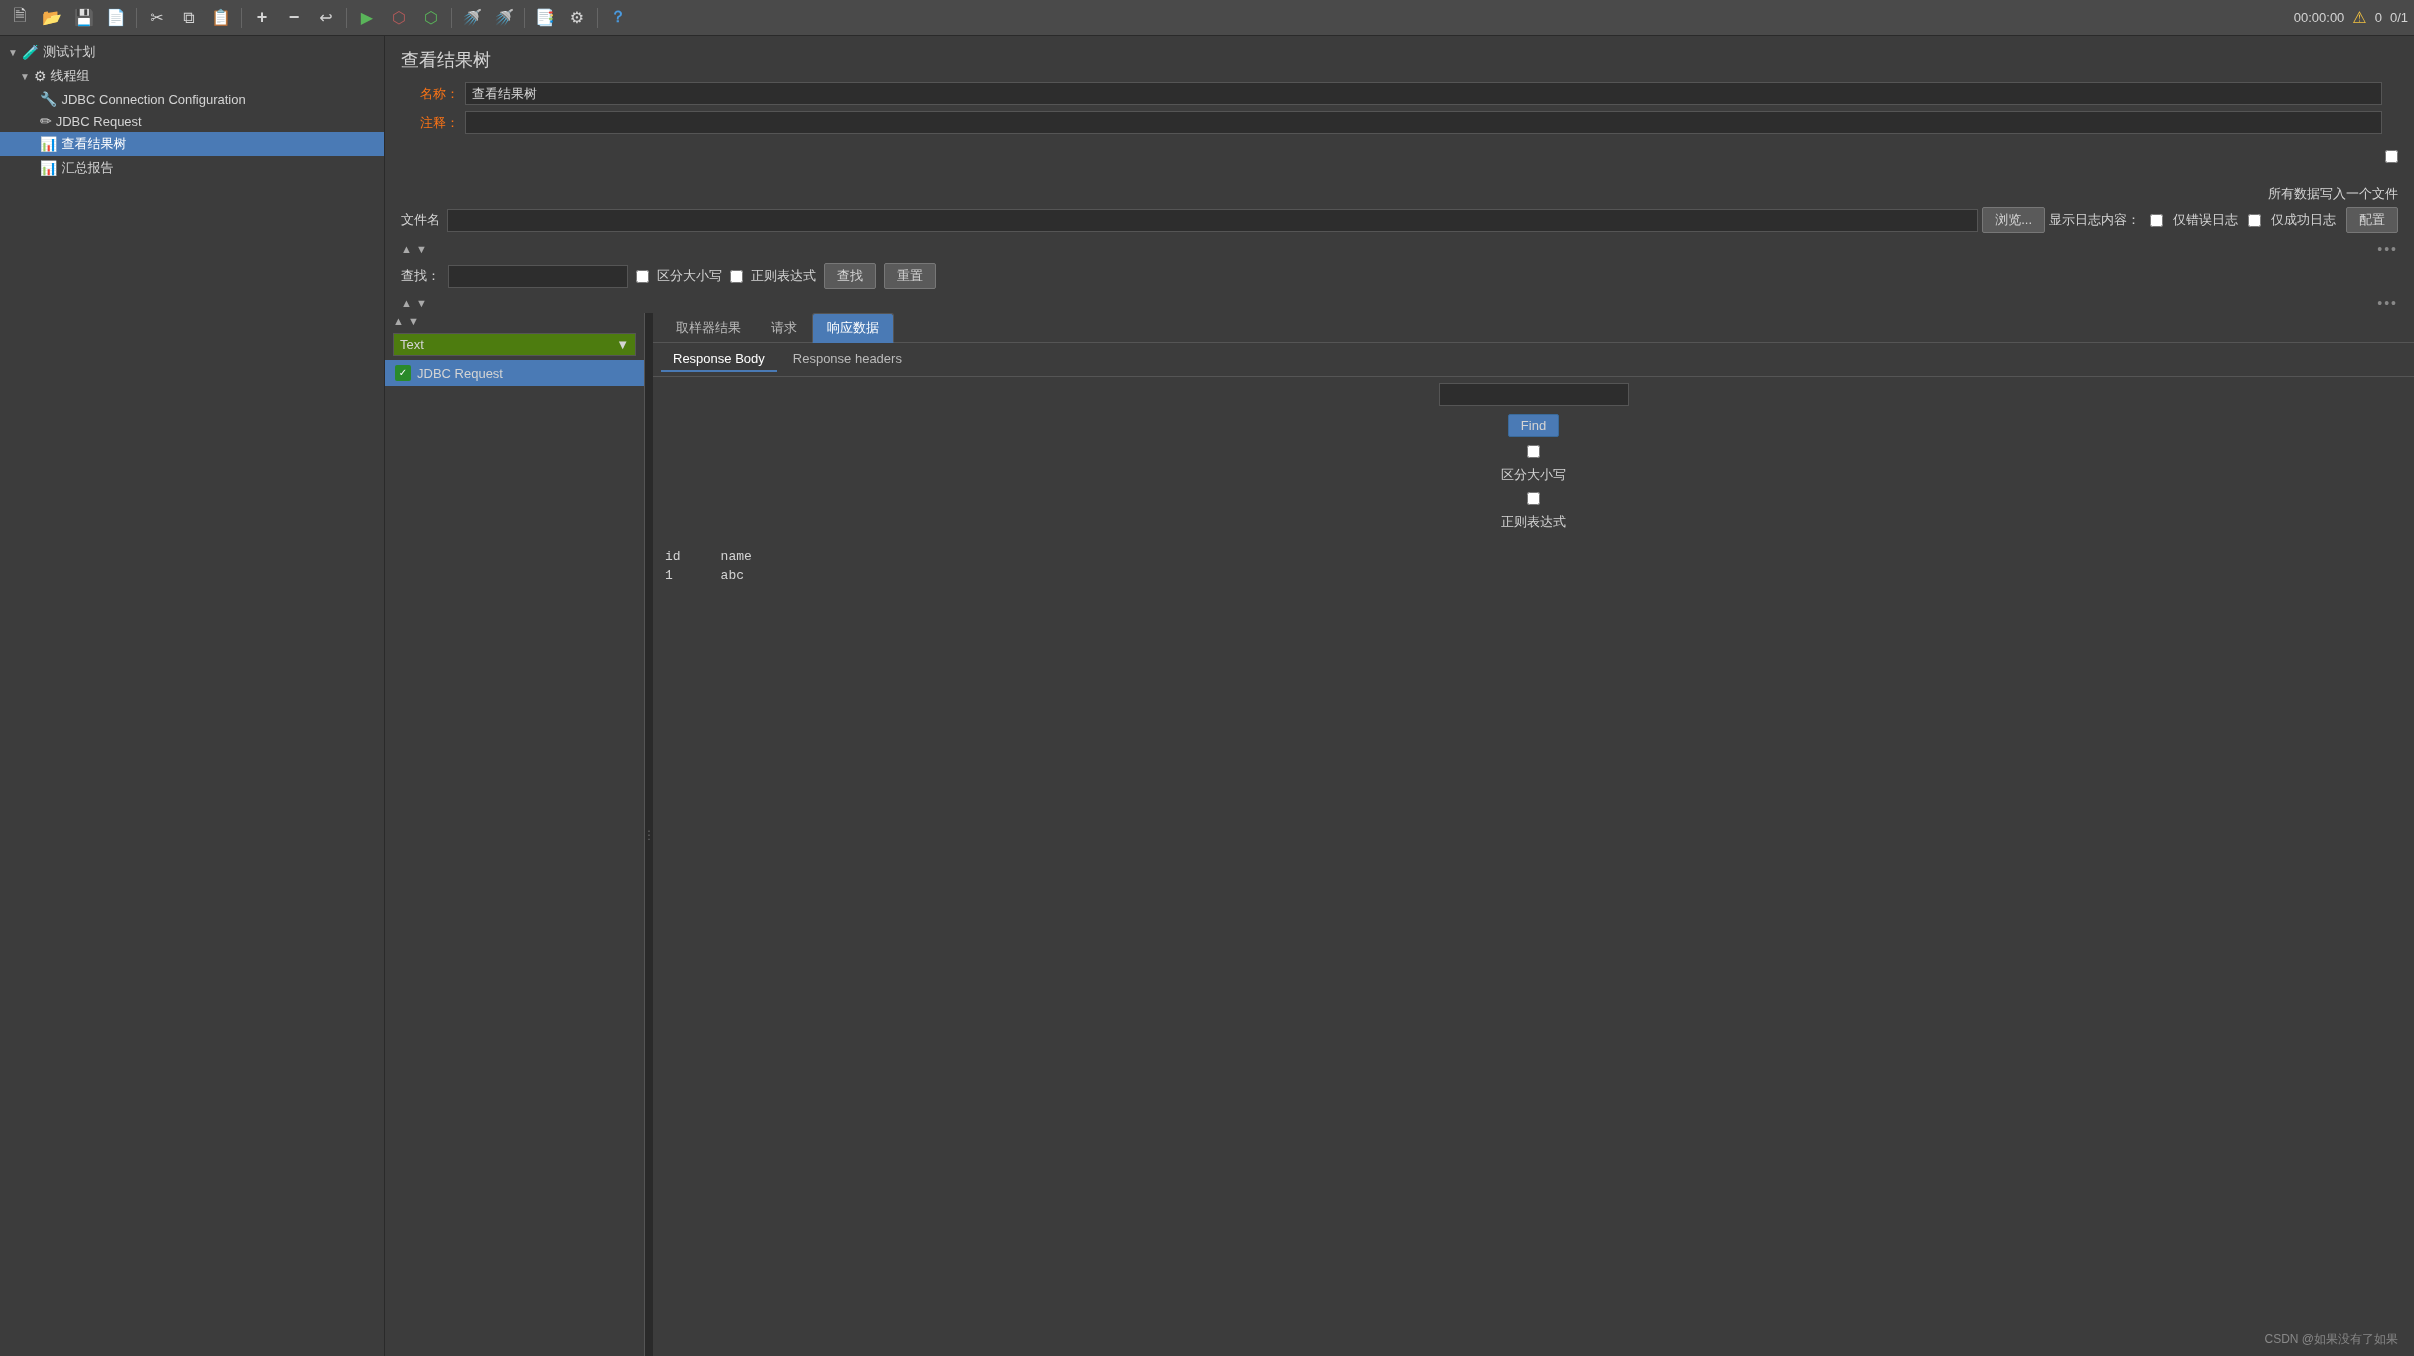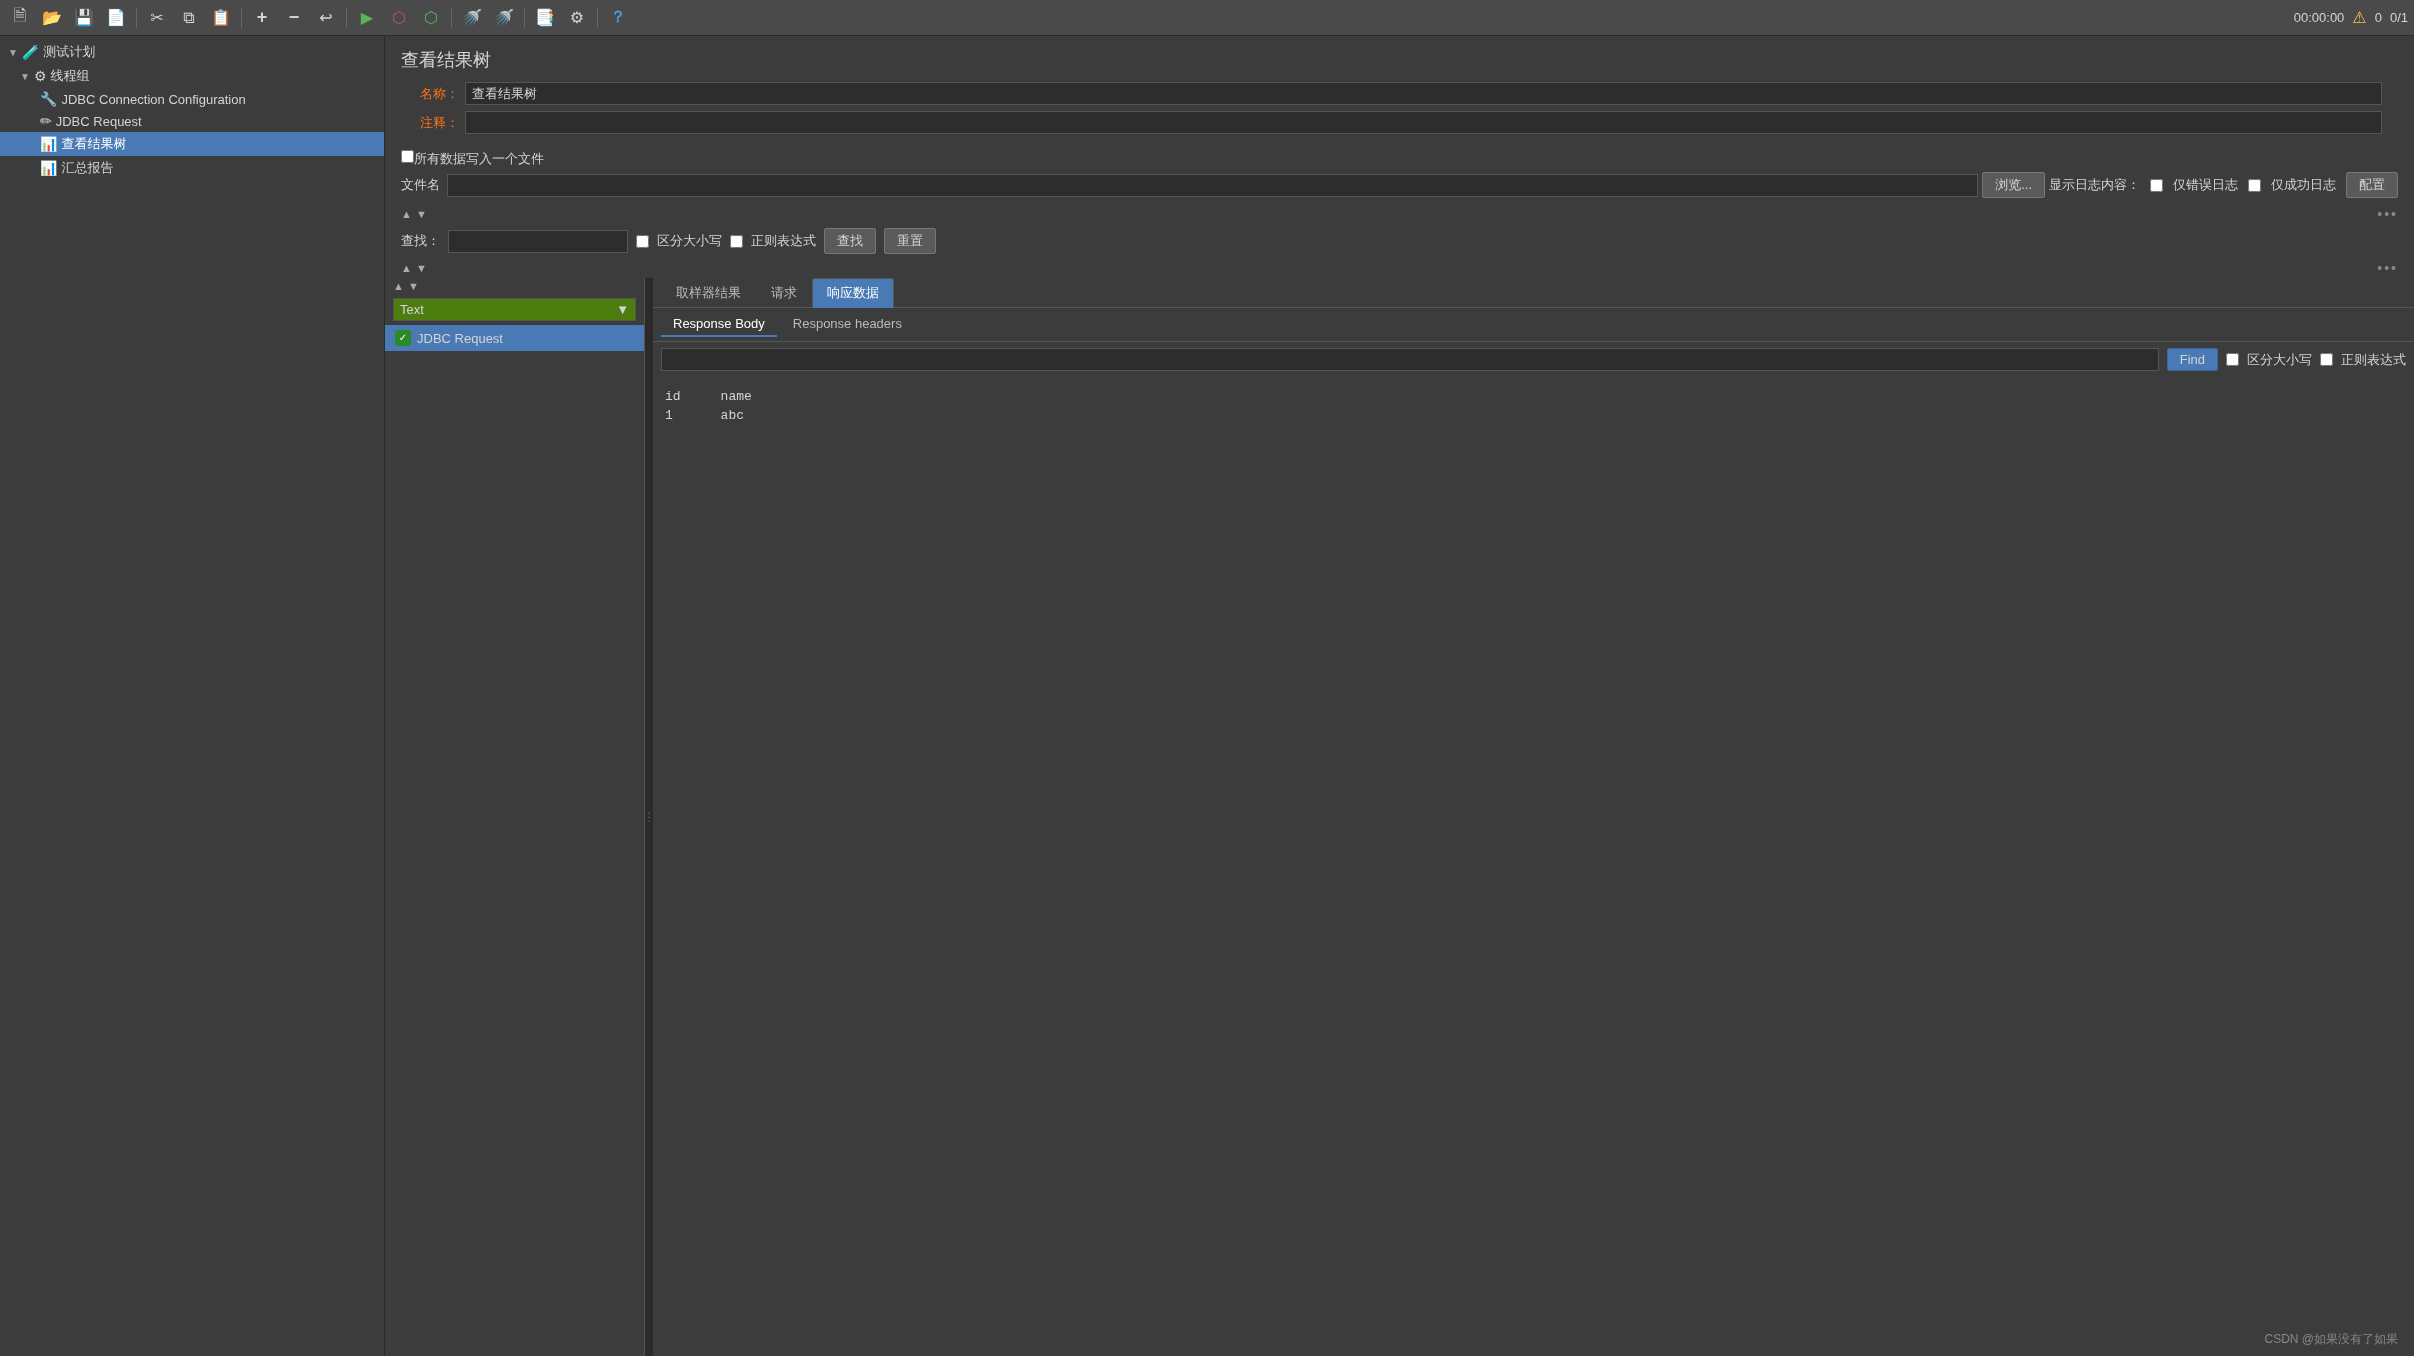--- a/index.html
+++ b/index.html
@@ -324,20 +324,21 @@
       border-bottom: 2px solid transparent;
     }
     .sub-tab.active { color: #fff; border-bottom-color: #4a7ab5; }
 
     
     .find-bar {
       display: flex;
       align-items: center;
       padding: 6px 8px;
       gap: 8px;
+      flex-direction: column;
     }
     .find-input {
       background: #2d2d2d;
       border: 1px solid #555;
       color: #d4d4d4;
       padding: 3px 6px;
       font-size: 13px;
       flex: 1;
     }
 
@@ -373,24 +374,25 @@
       accent-color: #4a7ab5;
     }
 
     .form-section {
       padding: 0 16px;
     }
 
     .all-files-row {
       padding: 4px 16px;
       display: flex;
-      align-items: flex-start;
-      gap: 0;
-      font-size: 13px;
-      color: #d4d4d4;
+      align-items: flex-end;
+      gap: 22px;
+      font-size: 13px;
+      color: #d4d4d4;
+      flex-direction: column;
     }
 
     .display-log-row {
       display: flex;
       align-items: center;
       gap: 10px;
       flex-wrap: nowrap;
     }
   </style>
 </head>

